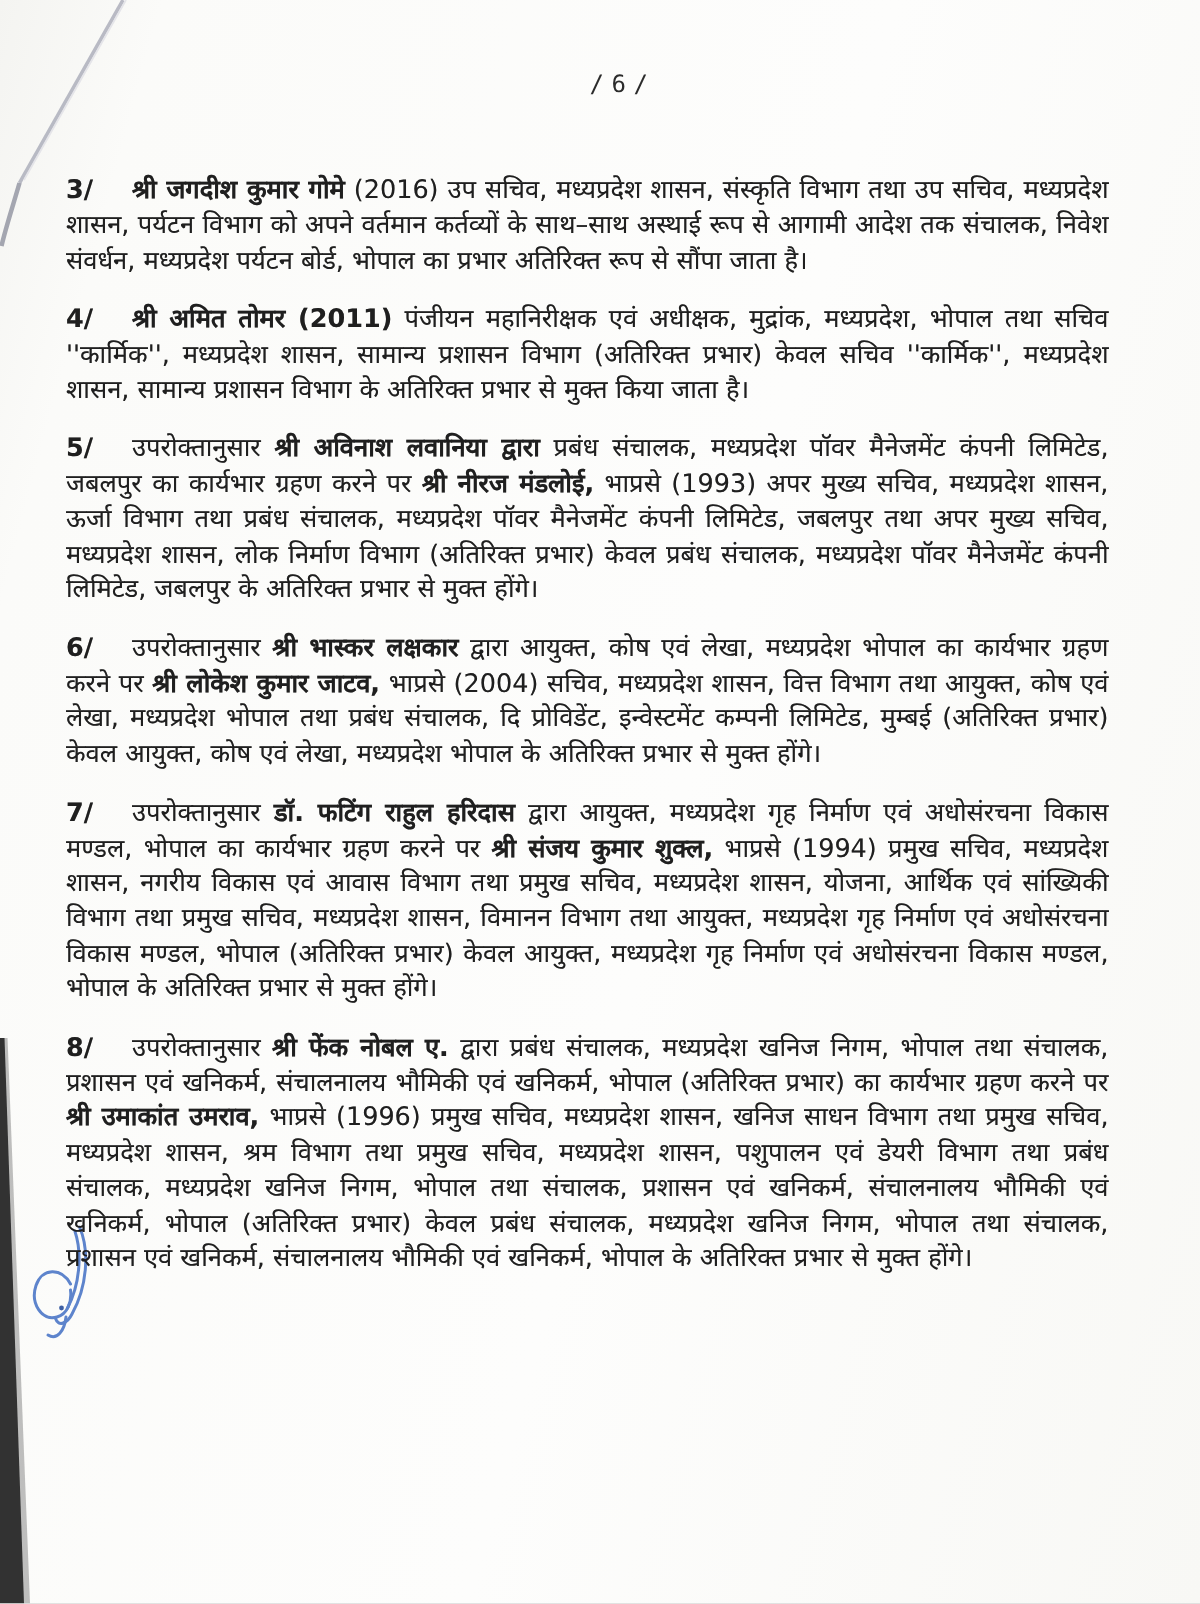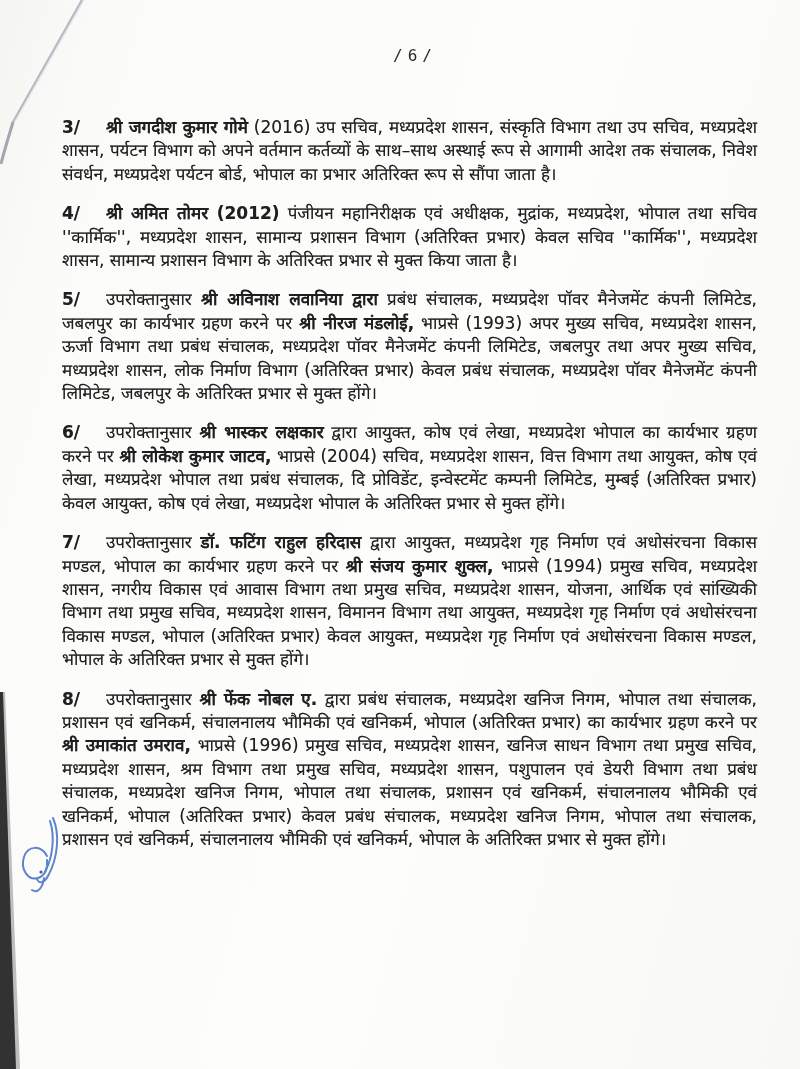--- a/index.html
+++ b/index.html
@@ -12,21 +12,21 @@
     position:relative;width:800px;height:1069px;overflow:hidden;
     background:linear-gradient(105deg,#f4f4f1 0%,#fbfbf9 10%,#fdfdfc 55%,#f8f8f5 100%);
   }
   .overlay-svg{position:absolute;left:0;top:0;width:800px;height:1069px;pointer-events:none;}
   .page-number{
     position:absolute;left:393px;top:46px;
     font-size:16px;letter-spacing:5px;color:#2b2b2b;
     font-family:"DejaVu Sans Mono","Liberation Mono",monospace;
   }
   .doc-body{
-    position:absolute;left:62px;top:116px;width:695px;
+    position:absolute;left:44px;top:116px;width:695px;
     font-size:17px;line-height:23.4px;color:#1f1f1f;
     text-align:justify;
     text-shadow:0 0 .4px rgba(30,30,30,.45);
   }
   .para{margin:0 0 16px 0;padding:0;}
   .para-num{
     display:inline-block;width:44px;font-weight:700;
   }
   .run{font-weight:400;}
   .run.bold{font-weight:700;}
@@ -55,20 +55,20 @@
       <path d="M47 856 C41 845 28 845 24 857 C20 869 28 881 38 878 C45 876 48 868 47 860"></path>
       <path d="M44 878 C43 887 38 894 32 890"></path>
       <circle cx="41" cy="872" r="1.6" fill="#2a4f9b" stroke="none"></circle>
     </g>
   </svg>
 
   <div class="page-number">/6/</div>
 
   <div class="doc-body" id="doc-body">
       <p class="para"><span class="para-num">3/</span><span class="run bold">श्री जगदीश कुमार गोमे</span><span class="run"> (2016) उप सचिव, मध्यप्रदेश शासन, संस्कृति विभाग तथा उप सचिव, मध्यप्रदेश शासन, पर्यटन विभाग को अपने वर्तमान कर्तव्यों के साथ–साथ अस्थाई रूप से आगामी आदेश तक संचालक, निवेश संवर्धन, मध्यप्रदेश पर्यटन बोर्ड, भोपाल का प्रभार अतिरिक्त रूप से सौंपा जाता है।</span></p>
-      <p class="para"><span class="para-num">4/</span><span class="run bold">श्री अमित तोमर (2012)</span><span class="run"> पंजीयन महानिरीक्षक एवं अधीक्षक, मुद्रांक, मध्यप्रदेश, भोपाल तथा सचिव ''कार्मिक'', मध्यप्रदेश शासन, सामान्य प्रशासन विभाग (अतिरिक्त प्रभार) केवल सचिव ''कार्मिक'', मध्यप्रदेश शासन, सामान्य प्रशासन विभाग के अतिरिक्त प्रभार से मुक्त किया जाता है।</span></p>
+      <p class="para"><span class="para-num">4/</span><span class="run bold">श्री अमित तोमर (2011)</span><span class="run"> पंजीयन महानिरीक्षक एवं अधीक्षक, मुद्रांक, मध्यप्रदेश, भोपाल तथा सचिव ''कार्मिक'', मध्यप्रदेश शासन, सामान्य प्रशासन विभाग (अतिरिक्त प्रभार) केवल सचिव ''कार्मिक'', मध्यप्रदेश शासन, सामान्य प्रशासन विभाग के अतिरिक्त प्रभार से मुक्त किया जाता है।</span></p>
       <p class="para"><span class="para-num">5/</span><span class="run">उपरोक्तानुसार </span><span class="run bold">श्री अविनाश लवानिया द्वारा</span><span class="run"> प्रबंध संचालक, मध्यप्रदेश पॉवर मैनेजमेंट कंपनी लिमिटेड, जबलपुर का कार्यभार ग्रहण करने पर </span><span class="run bold">श्री नीरज मंडलोई,</span><span class="run"> भाप्रसे (1993) अपर मुख्य सचिव, मध्यप्रदेश शासन, ऊर्जा विभाग तथा प्रबंध संचालक, मध्यप्रदेश पॉवर मैनेजमेंट कंपनी लिमिटेड, जबलपुर तथा अपर मुख्य सचिव, मध्यप्रदेश शासन, लोक निर्माण विभाग (अतिरिक्त प्रभार) केवल प्रबंध संचालक, मध्यप्रदेश पॉवर मैनेजमेंट कंपनी लिमिटेड, जबलपुर के अतिरिक्त प्रभार से मुक्त होंगे।</span></p>
       <p class="para"><span class="para-num">6/</span><span class="run">उपरोक्तानुसार </span><span class="run bold">श्री भास्कर लक्षकार</span><span class="run"> द्वारा आयुक्त, कोष एवं लेखा, मध्यप्रदेश भोपाल का कार्यभार ग्रहण करने पर </span><span class="run bold">श्री लोकेश कुमार जाटव,</span><span class="run"> भाप्रसे (2004) सचिव, मध्यप्रदेश शासन, वित्त विभाग तथा आयुक्त, कोष एवं लेखा, मध्यप्रदेश भोपाल तथा प्रबंध संचालक, दि प्रोविडेंट, इन्वेस्टमेंट कम्पनी लिमिटेड, मुम्बई (अतिरिक्त प्रभार) केवल आयुक्त, कोष एवं लेखा, मध्यप्रदेश भोपाल के अतिरिक्त प्रभार से मुक्त होंगे।</span></p>
       <p class="para"><span class="para-num">7/</span><span class="run">उपरोक्तानुसार </span><span class="run bold">डॉ. फटिंग राहुल हरिदास</span><span class="run"> द्वारा आयुक्त, मध्यप्रदेश गृह निर्माण एवं अधोसंरचना विकास मण्डल, भोपाल का कार्यभार ग्रहण करने पर </span><span class="run bold">श्री संजय कुमार शुक्ल,</span><span class="run"> भाप्रसे (1994) प्रमुख सचिव, मध्यप्रदेश शासन, नगरीय विकास एवं आवास विभाग तथा प्रमुख सचिव, मध्यप्रदेश शासन, योजना, आर्थिक एवं सांख्यिकी विभाग तथा प्रमुख सचिव, मध्यप्रदेश शासन, विमानन विभाग तथा आयुक्त, मध्यप्रदेश गृह निर्माण एवं अधोसंरचना विकास मण्डल, भोपाल (अतिरिक्त प्रभार) केवल आयुक्त, मध्यप्रदेश गृह निर्माण एवं अधोसंरचना विकास मण्डल, भोपाल के अतिरिक्त प्रभार से मुक्त होंगे।</span></p>
       <p class="para"><span class="para-num">8/</span><span class="run">उपरोक्तानुसार </span><span class="run bold">श्री फेंक नोबल ए.</span><span class="run"> द्वारा प्रबंध संचालक, मध्यप्रदेश खनिज निगम, भोपाल तथा संचालक, प्रशासन एवं खनिकर्म, संचालनालय भौमिकी एवं खनिकर्म, भोपाल (अतिरिक्त प्रभार) का कार्यभार ग्रहण करने पर </span><span class="run bold">श्री उमाकांत उमराव,</span><span class="run"> भाप्रसे (1996) प्रमुख सचिव, मध्यप्रदेश शासन, खनिज साधन विभाग तथा प्रमुख सचिव, मध्यप्रदेश शासन, श्रम विभाग तथा प्रमुख सचिव, मध्यप्रदेश शासन, पशुपालन एवं डेयरी विभाग तथा प्रबंध संचालक, मध्यप्रदेश खनिज निगम, भोपाल तथा संचालक, प्रशासन एवं खनिकर्म, संचालनालय भौमिकी एवं खनिकर्म, भोपाल (अतिरिक्त प्रभार) केवल प्रबंध संचालक, मध्यप्रदेश खनिज निगम, भोपाल तथा संचालक, प्रशासन एवं खनिकर्म, संचालनालय भौमिकी एवं खनिकर्म, भोपाल के अतिरिक्त प्रभार से मुक्त होंगे।</span></p>
     </div>
 
 </div>
 
 </body></html>

